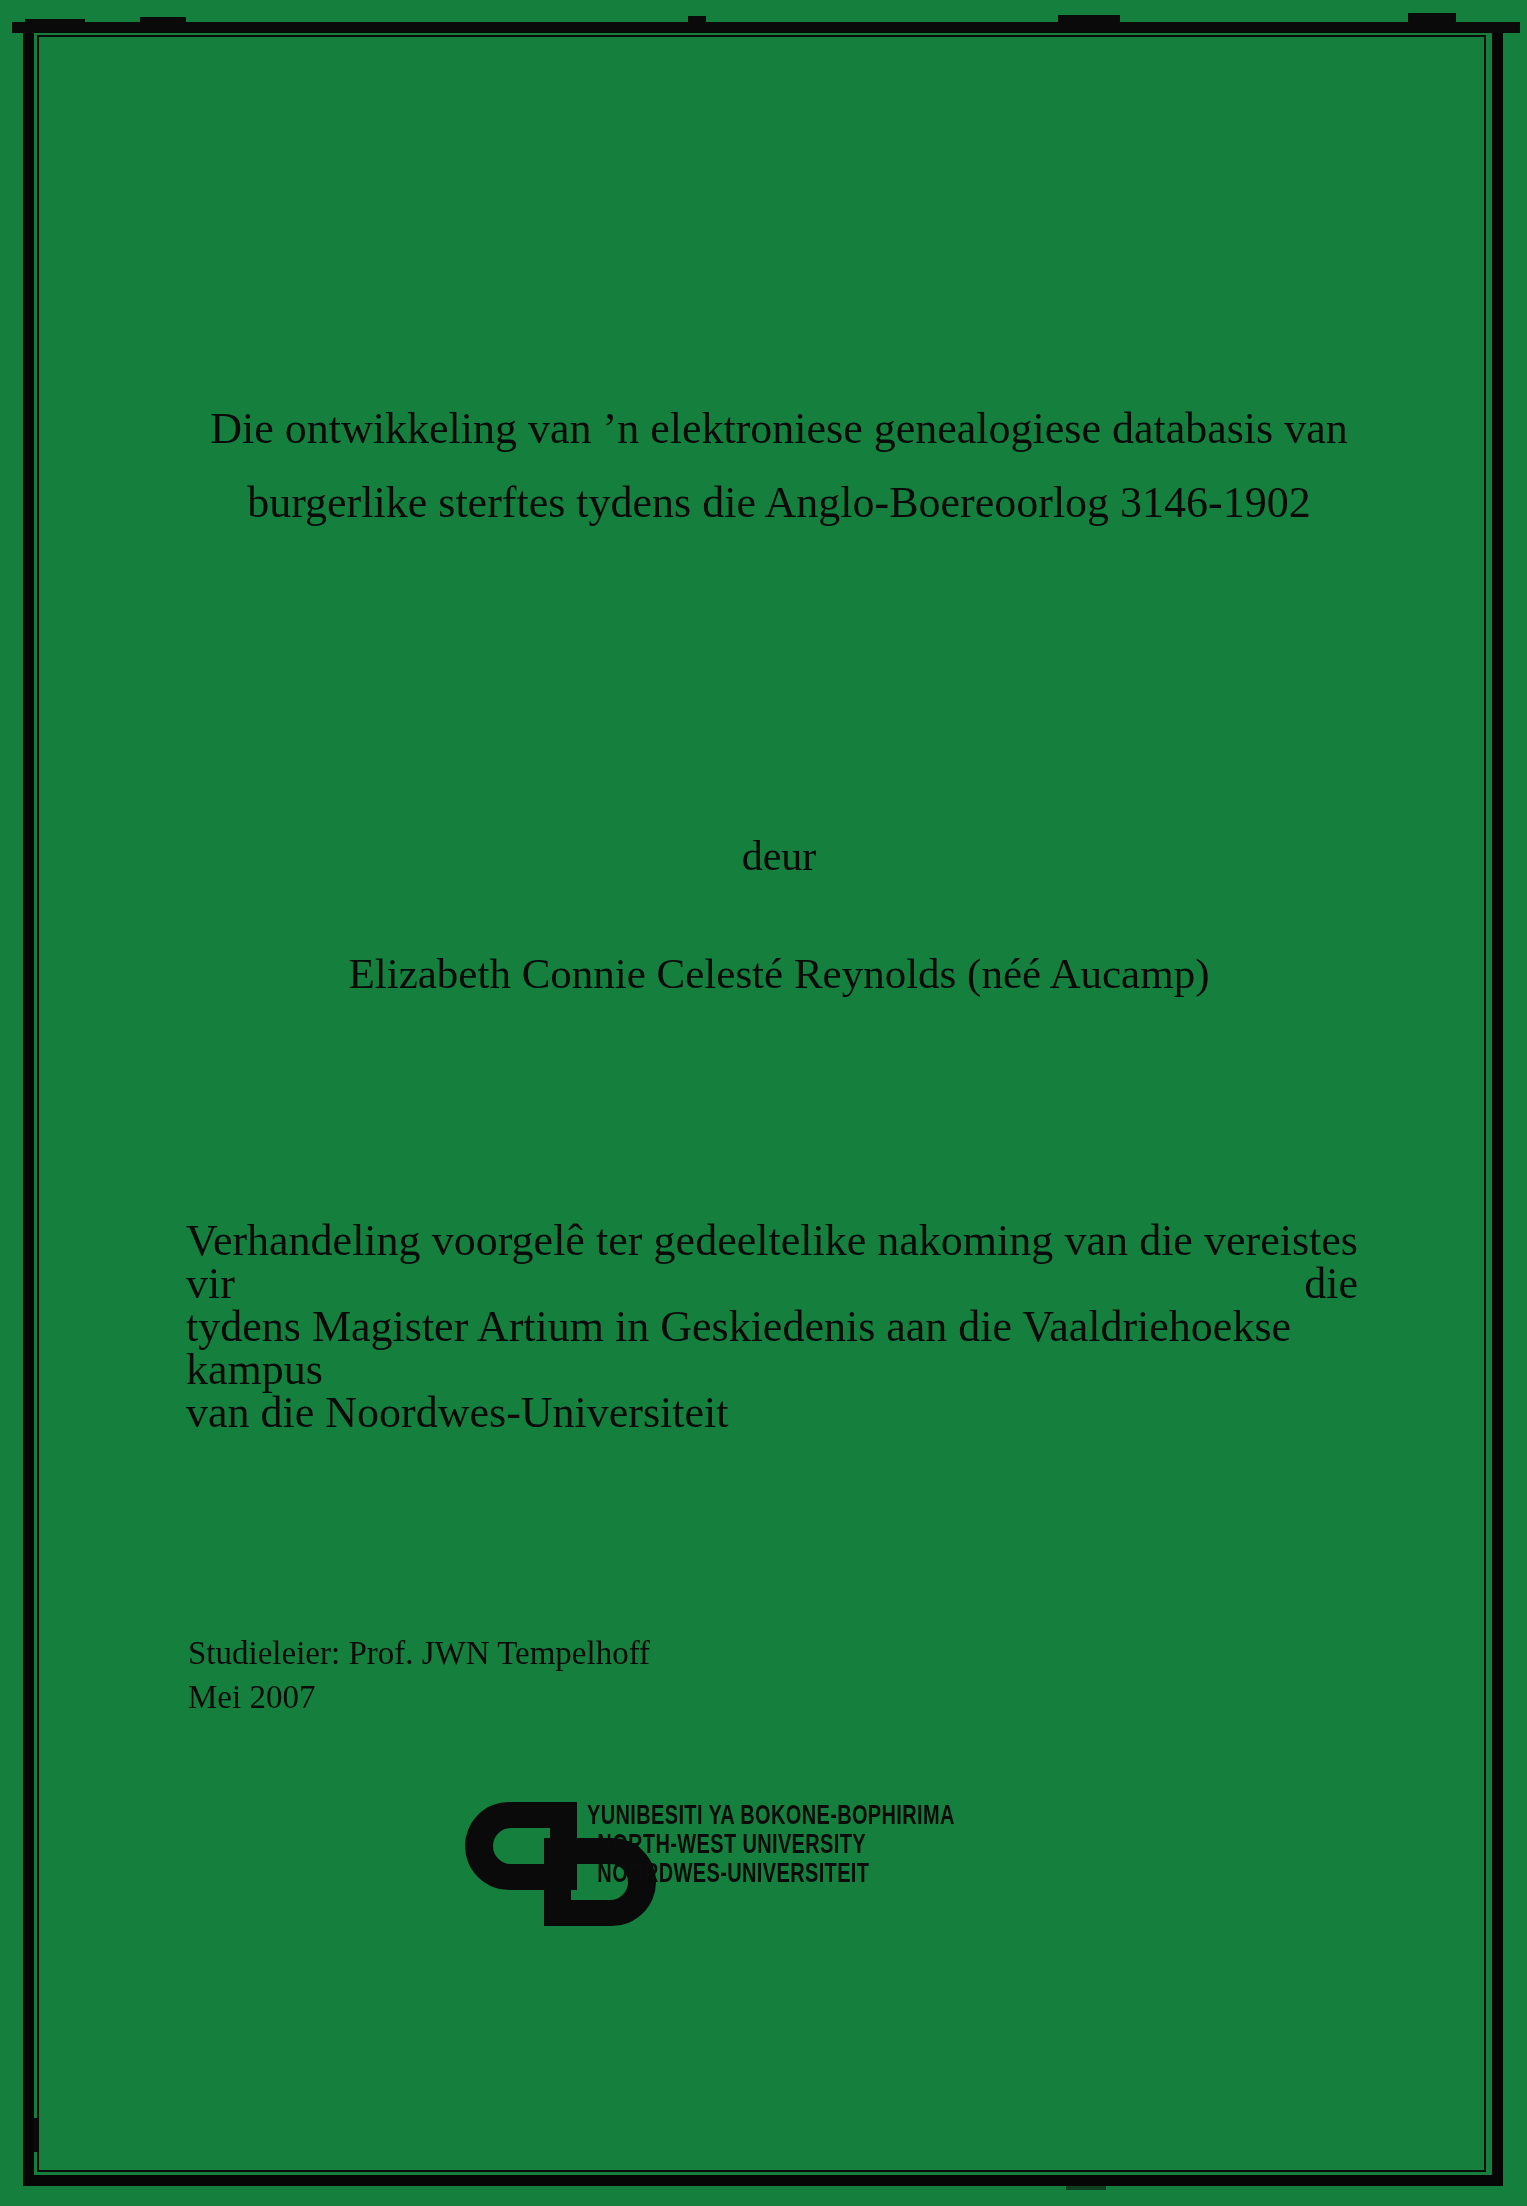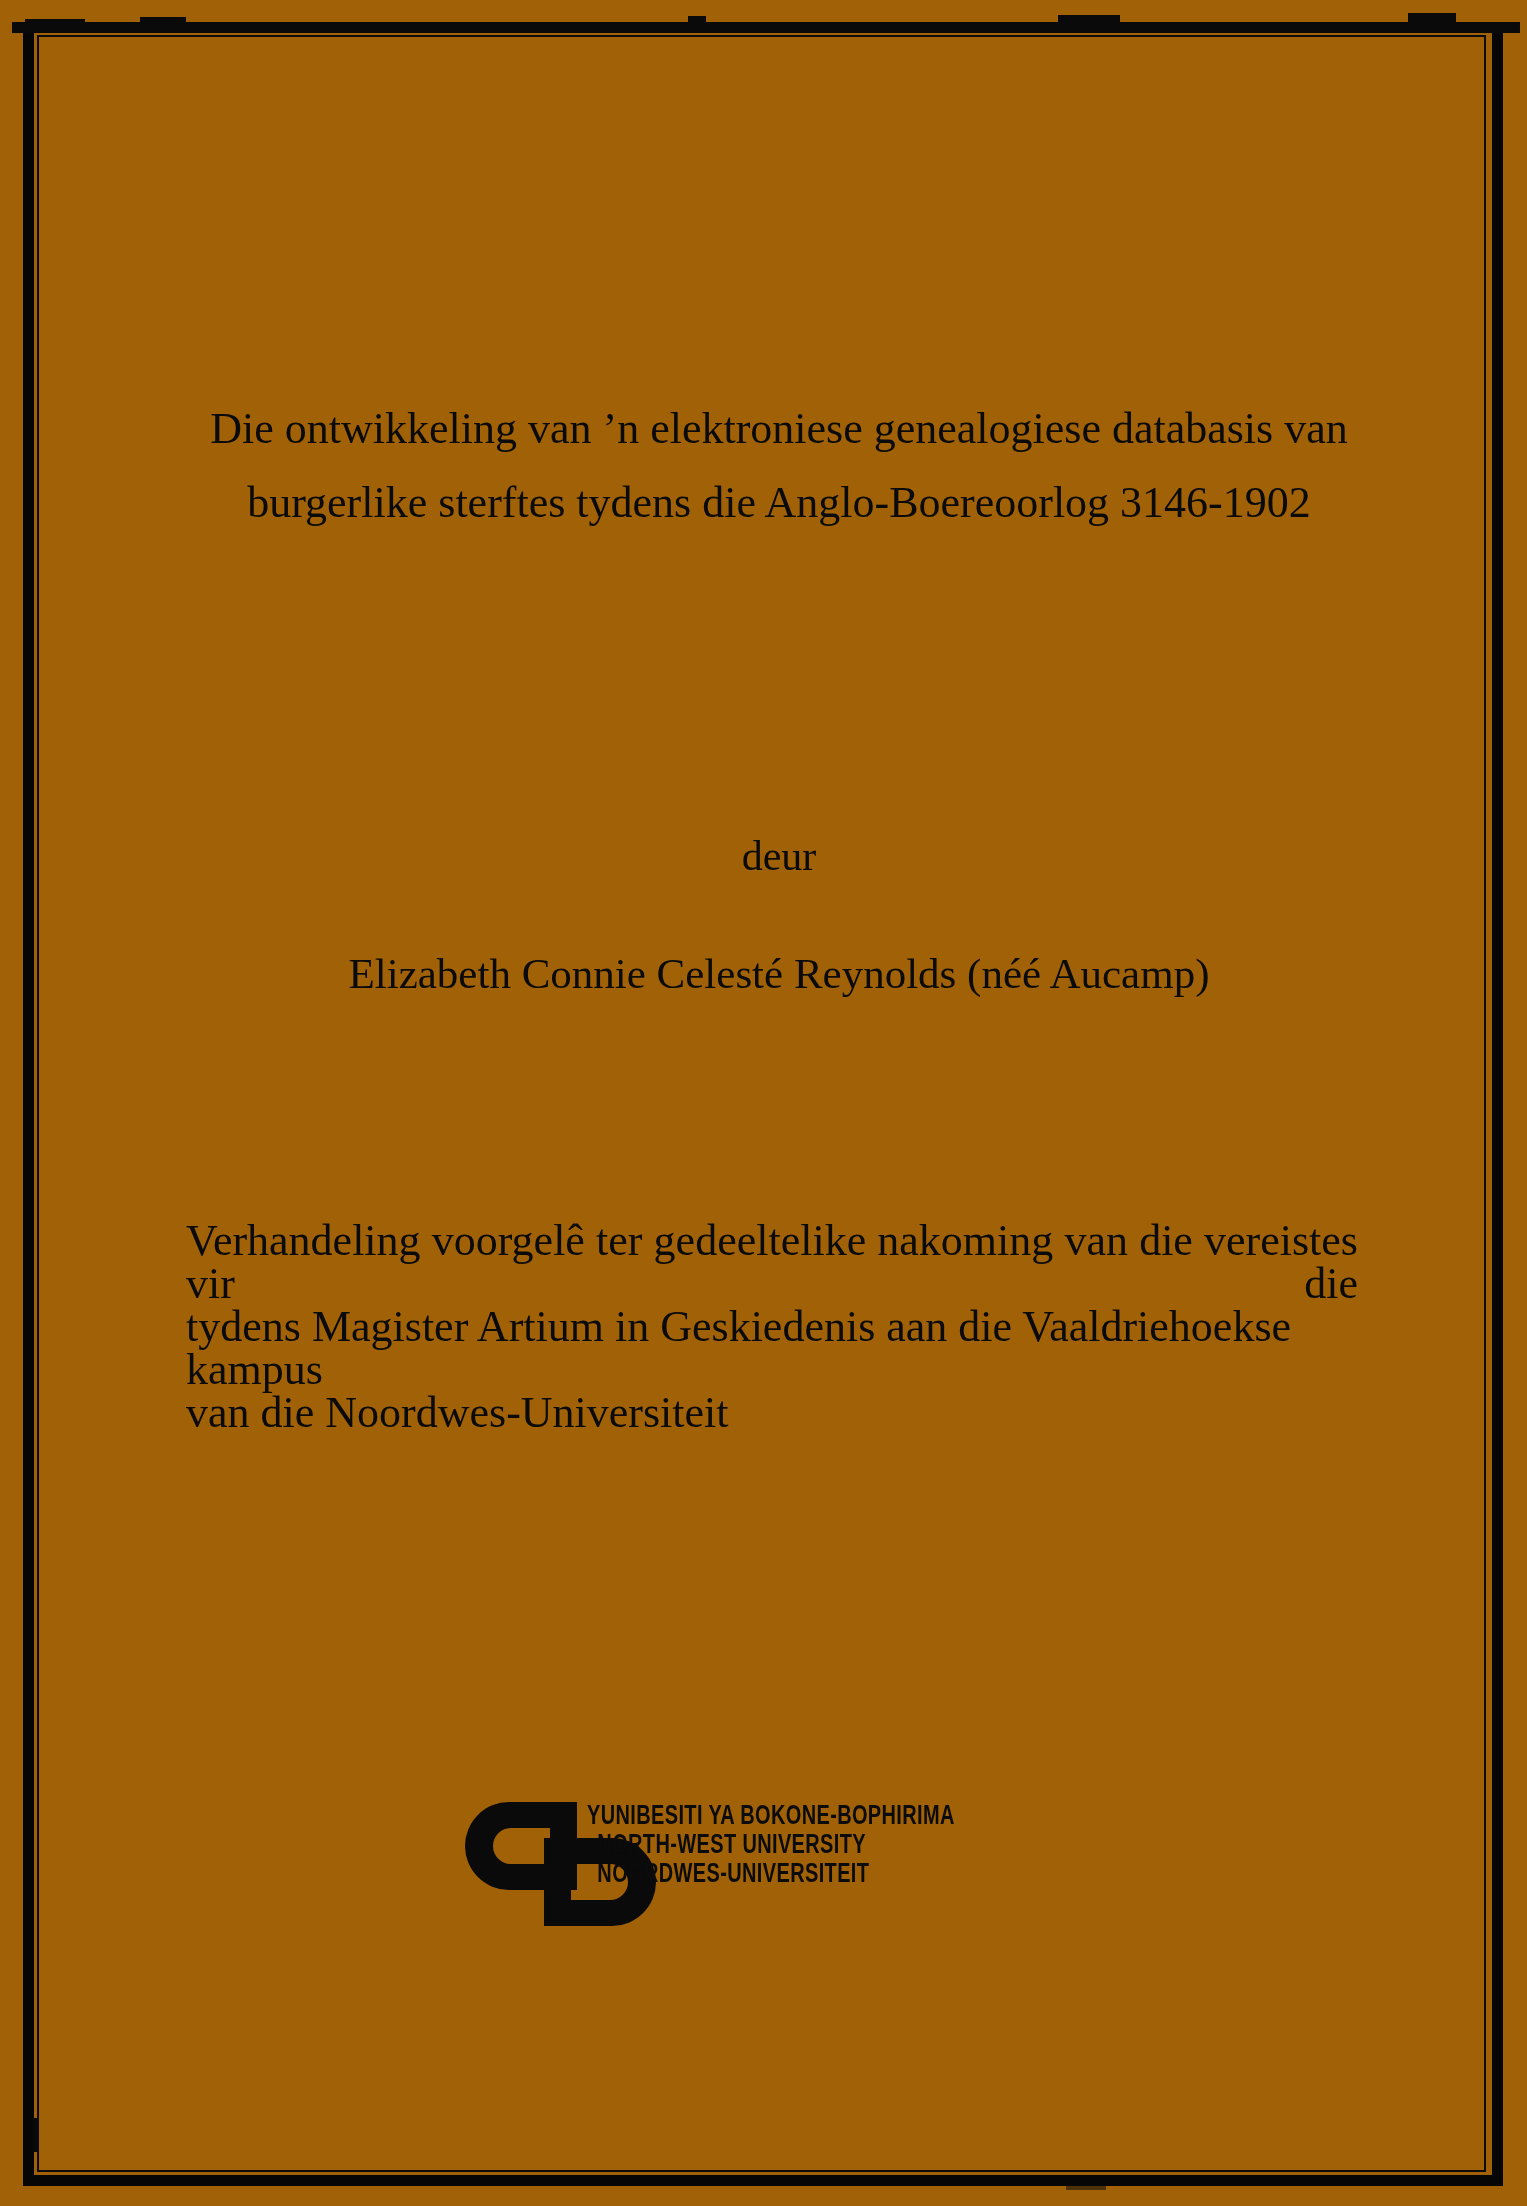--- a/index.html
+++ b/index.html
@@ -1,19 +1,19 @@
 <!DOCTYPE html>
 <html><head>
 <meta charset="utf-8">
 <style>
   html,body{margin:0;padding:0;background:#d9d9d9;}
   .page{
     position:relative;
     width:1527px;height:2206px;
-    background:#a16207;
+    background:#15803d;
     font-family:"Liberation Serif","DejaVu Serif",serif;
     color:#0a0a0a;
     overflow:hidden;
   }
   
   .border-outer{
     position:absolute;left:23px;top:22px;width:1480px;height:2164px;
     border:11px solid #060606;box-sizing:border-box;
   }
   .border-inner{
@@ -87,20 +87,24 @@
   <div class="byline">deur</div>
 
   <div class="author">Elizabeth Connie Celesté Reynolds (néé Aucamp)</div>
 
   <div class="statement">
     <div class="justify">Verhandeling voorgelê ter gedeeltelike nakoming van die vereistes vir die</div>
     <div><span>tydens </span><span class="it">Magister Artium</span><span> in Geskiedenis aan die Vaaldriehoekse kampus</span></div>
     <div>van die Noordwes-Universiteit</div>
   </div>
 
+  <div class="supervisor-block">
+    <div>Studieleier: Prof. JWN Tempelhoff</div>
+    <div>Mei 2007</div>
+  </div>
 
   <svg class="logo-icon" width="191" height="124" viewBox="0 0 191 124" aria-hidden="true">
     <defs>
       <path id="nwu-ring" fill-rule="evenodd" d="M112,0 H44 A44,44 0 0 0 0,44 A44,44 0 0 0 44,88 H112 Z
                M85,26 H46 A18,18 0 0 0 28,44 A18,18 0 0 0 46,62 H85 Z"></path>
     </defs>
     <use href="#nwu-ring" fill="#0a0a0a"></use>
     <use href="#nwu-ring" fill="#0a0a0a" transform="rotate(180 95.5 62)"></use>
   </svg>
   <div class="logo-text">

